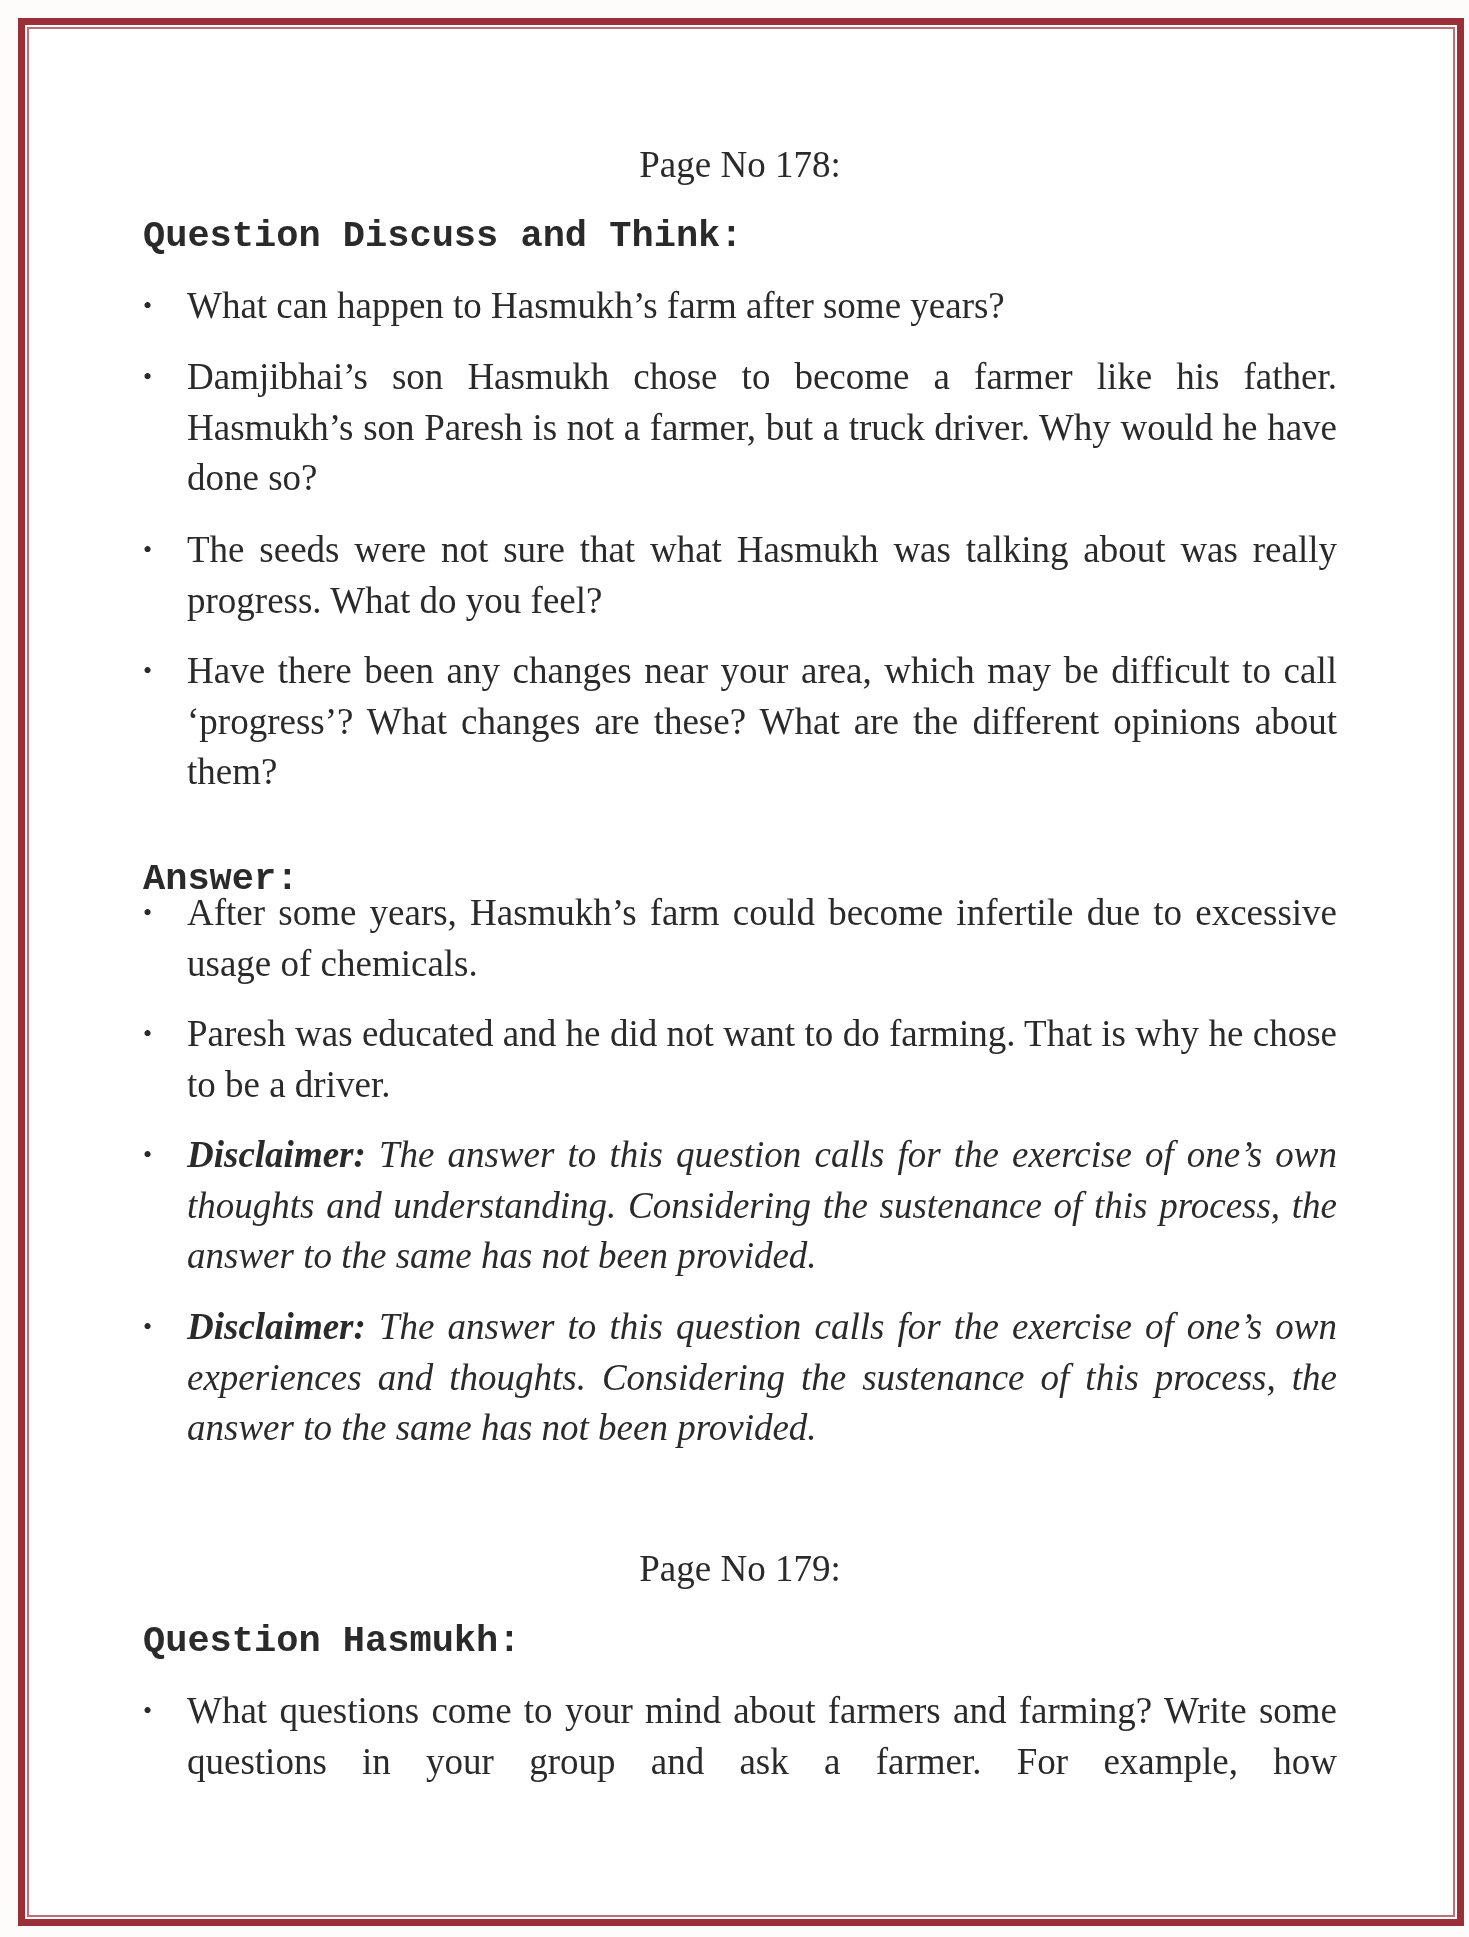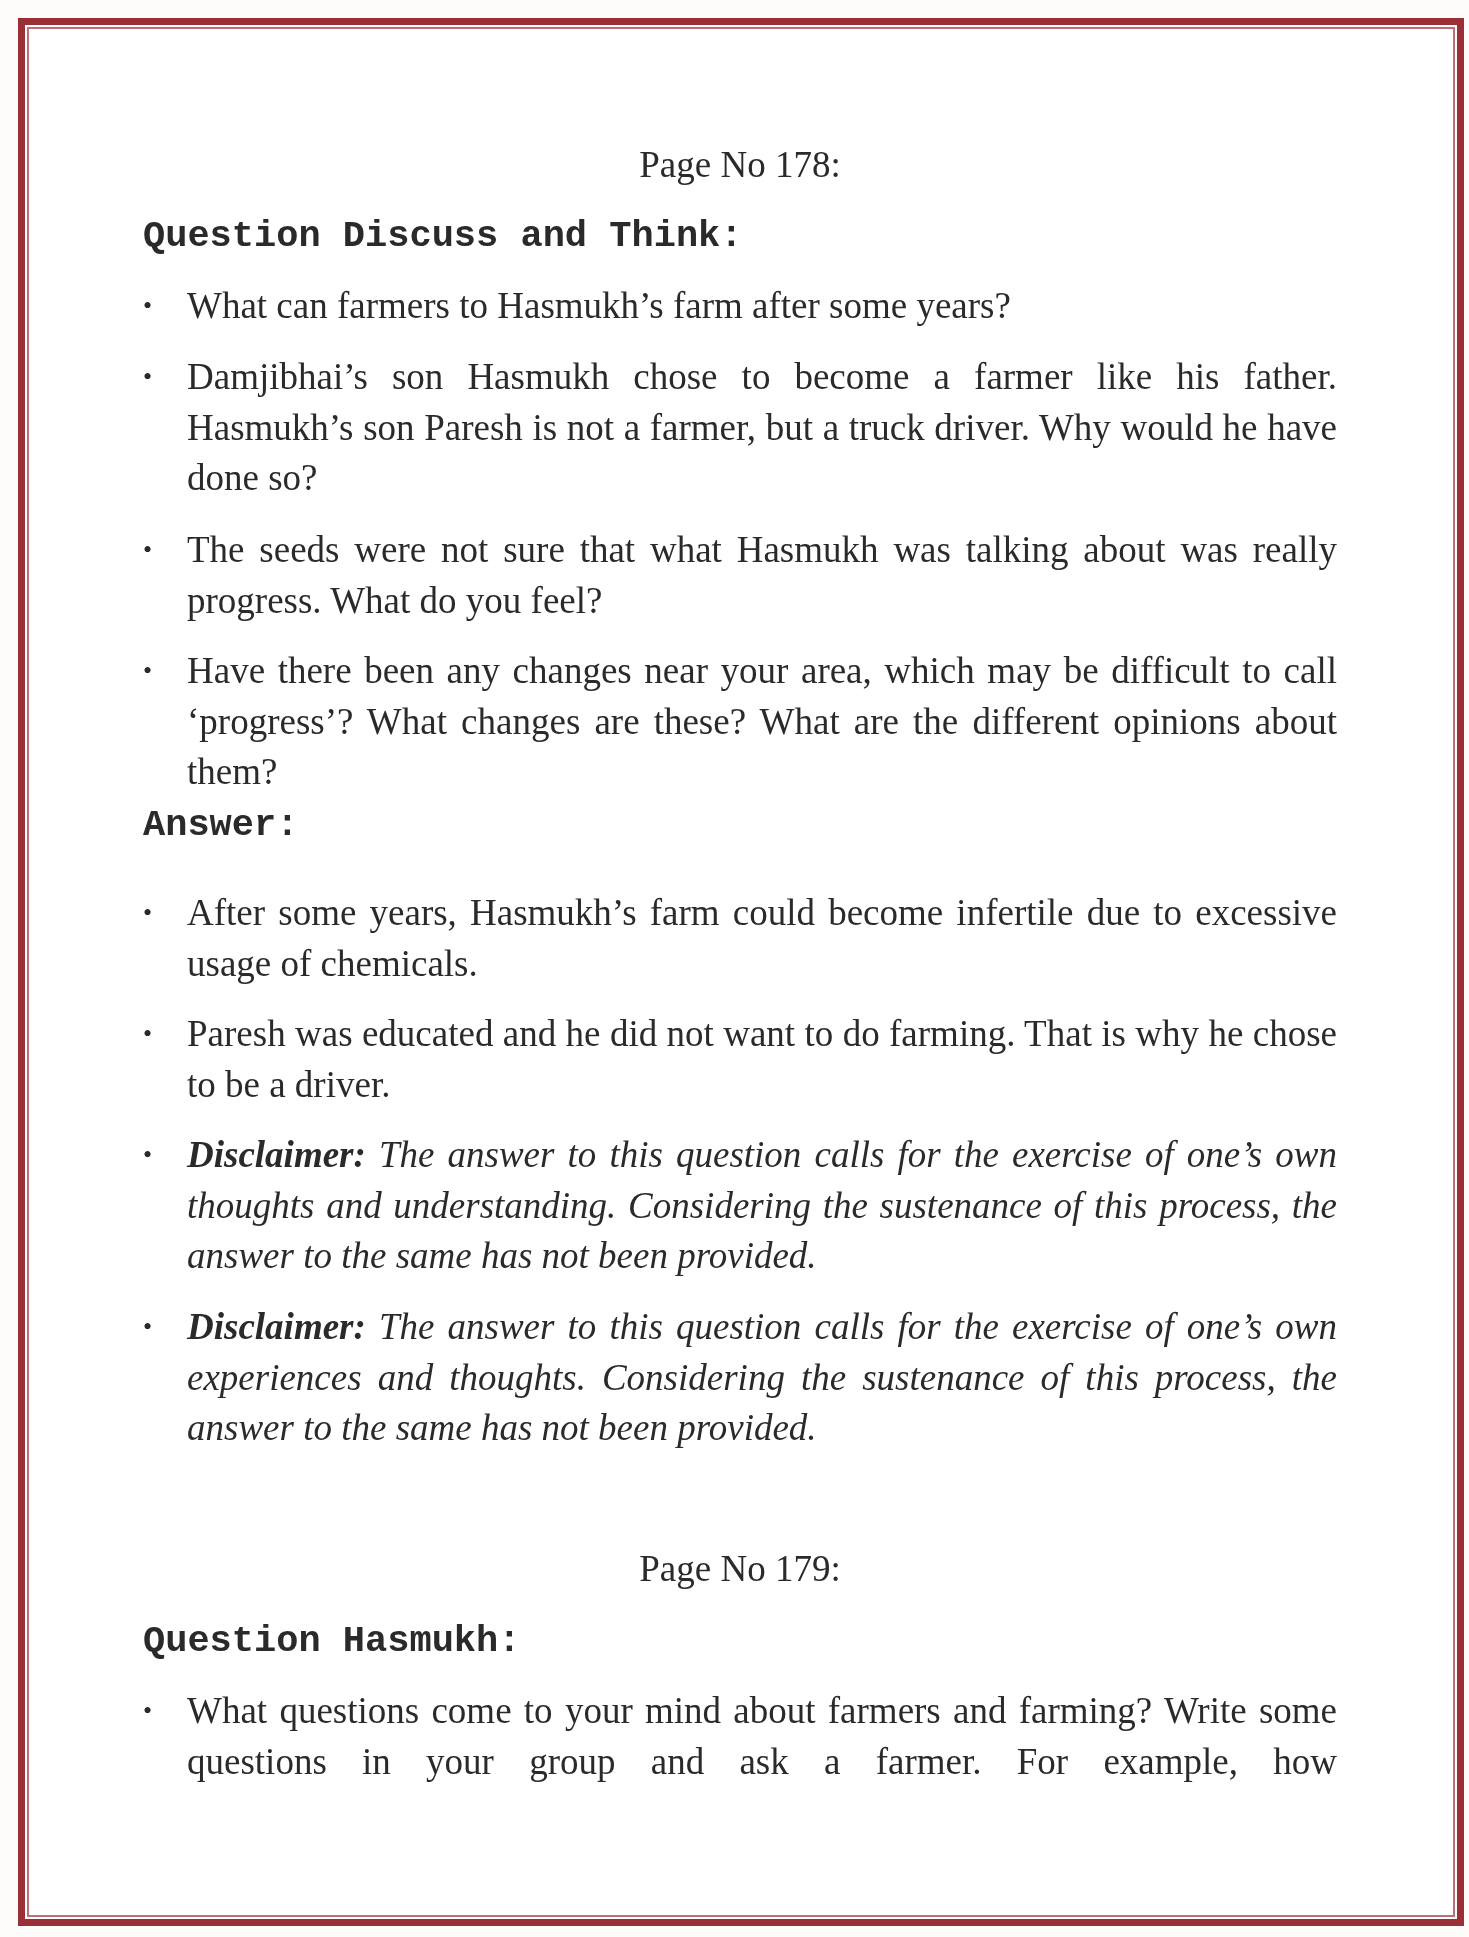--- a/index.html
+++ b/index.html
@@ -82,39 +82,39 @@
 <div class="frame-inner"></div>
 
 <div class="content">
 
   <div class="page-no" style="top:140px;">Page No 178:</div>
 
   <div class="heading" style="top:211px;">Question Discuss and Think:</div>
 
   <div class="bullet" style="top:281px;">
     <span class="dot">•</span>
-    <div class="text">What can farmers to Hasmukh’s farm after some years?</div>
+    <div class="text">What can happen to Hasmukh’s farm after some years?</div>
   </div>
 
   <div class="bullet" style="top:352px;">
     <span class="dot">•</span>
     <div class="text">Damjibhai’s son Hasmukh chose to become a farmer like his father. Hasmukh’s son Paresh is not a farmer, but a truck driver. Why would he have done so?</div>
   </div>
 
   <div class="bullet" style="top:525px;">
     <span class="dot">•</span>
     <div class="text">The seeds were not sure that what Hasmukh was talking about was really progress. What do you feel?</div>
   </div>
 
   <div class="bullet" style="top:646px;">
     <span class="dot">•</span>
     <div class="text">Have there been any changes near your area, which may be difficult to call ‘progress’? What changes are these? What are the different opinions about them?</div>
   </div>
 
-  <div class="heading" style="top:800px;">Answer:</div>
+  <div class="heading" style="top:854px;">Answer:</div>
 
   <div class="bullet" style="top:888px;">
     <span class="dot">•</span>
     <div class="text">After some years, Hasmukh’s farm could become infertile due to excessive usage of chemicals.</div>
   </div>
 
   <div class="bullet" style="top:1009px;">
     <span class="dot">•</span>
     <div class="text">Paresh was educated and he did not want to do farming. That is why he chose to be a driver.</div>
   </div>

